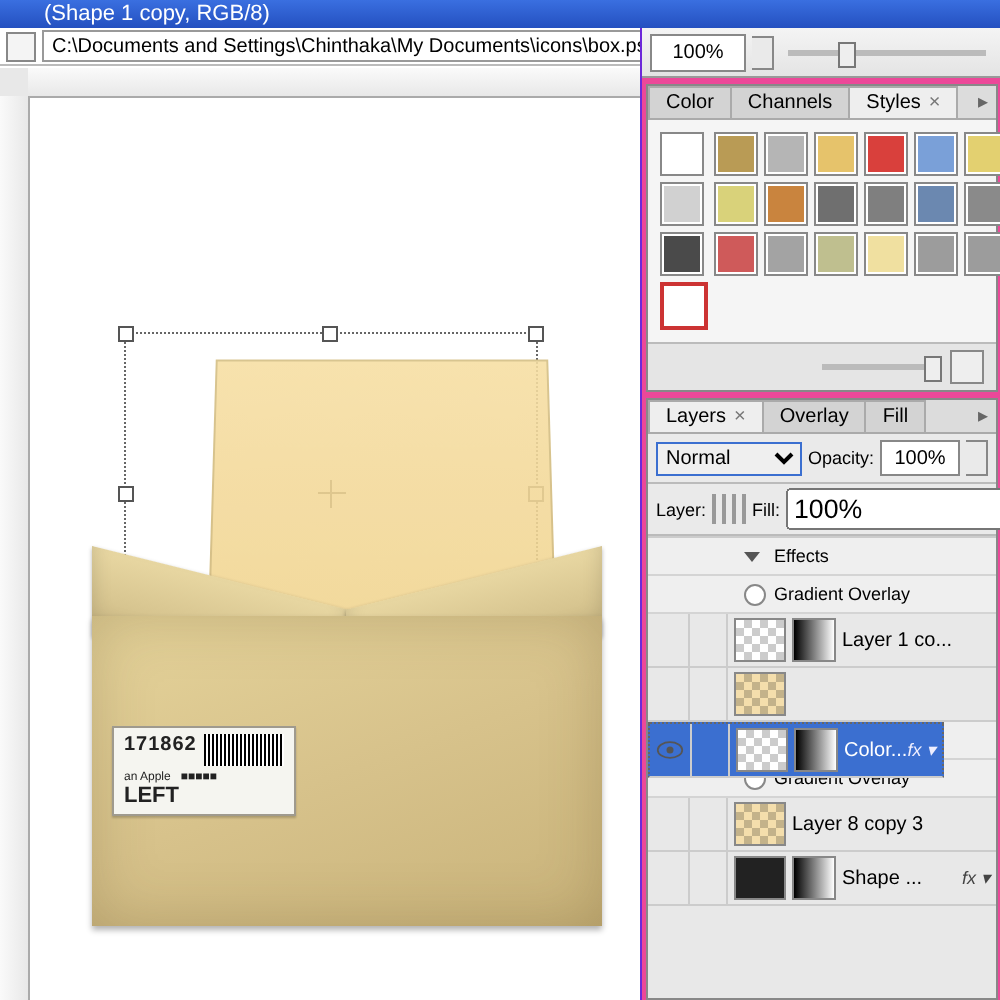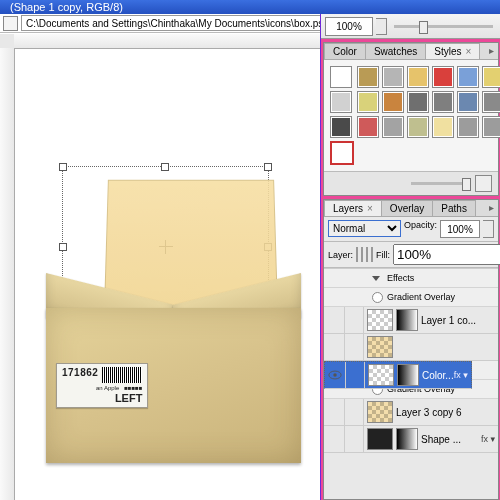--- a/index.html
+++ b/index.html
@@ -1,28 +1,28 @@
 <!DOCTYPE html>
 <html><head>
 <meta charset="utf-8">
 <style>
   html,body{margin:0;padding:0;font-family:Tahoma,Arial,sans-serif;font-size:10px;background:#fff;overflow:hidden}
   #root{position:relative;width:500px;height:500px;background:#fff}
-  .titlebar{height:14px;background:linear-gradient(#3a6fe0,#2450c0);color:#fff;padding-left:10px;line-height:14px;font-size:11px;letter-spacing:0}
+  .titlebar{height:14px;background:linear-gradient(#3a6fe0,#2450c0);color:#fff;padding-left:22px;line-height:14px;font-size:11px;letter-spacing:0}
   .pathbar{height:18px;display:flex;align-items:center;border-bottom:1px solid #bbb}
   .pathbar .sq{width:13px;height:13px;border:1px solid #888;margin:0 3px;background:#f4f4f4}
   .pathbar input{flex:1;height:14px;border:1px solid #999;padding:0 4px;font-size:10px;background:#fff;margin-right:2px}
   .canvas{position:absolute;left:0;top:34px;width:320px;height:466px;background:#fff}
   .ruler-h{position:absolute;left:14px;top:0;width:306px;height:14px;background:linear-gradient(#fafafa,#e8e8e8);border-bottom:1px solid #aaa}
   .ruler-v{position:absolute;left:0;top:14px;width:14px;height:452px;background:linear-gradient(90deg,#fafafa,#e8e8e8);border-right:1px solid #aaa}
   .rc{position:absolute;left:0;top:0;width:14px;height:14px;background:#e8e8e8;border-right:1px solid #aaa;border-bottom:1px solid #aaa}
   .stage{position:absolute;left:14px;top:14px;width:306px;height:452px}
   
   .box{position:absolute;left:32px;top:225px;width:255px;height:190px}
-  .front{position:absolute;left:0;top:35px;width:255px;height:155px;background:linear-gradient(160deg,#e5d39a 0%,#d7c28b 50%,#c9b37a 100%);box-shadow:inset 0 0 30px rgba(90,70,30,.25), 0 2px 3px rgba(0,0,0,.3);text-align:right;}
+  .front{position:absolute;left:0;top:35px;width:255px;height:155px;background:linear-gradient(160deg,#e5d39a 0%,#d7c28b 50%,#c9b37a 100%);box-shadow:inset 0 0 30px rgba(90,70,30,.25), 0 2px 3px rgba(0,0,0,.3);}
   .label{position:absolute;background:#f5f5f0;border:1px solid #9f9a8e;padding:3px 5px;font-size:8px;color:#222;box-shadow:0 1px 1px rgba(0,0,0,.2)}
   .label .num{font-weight:bold;font-size:10px;letter-spacing:.5px}
   .label .word{font-weight:bold;font-size:11px}
   .barcode{display:inline-block;width:40px;height:16px;background:repeating-linear-gradient(90deg,#000 0 1px,#fff 1px 2px);vertical-align:top;margin-left:4px}
   .lid{position:absolute}
   .lid-left,.lid-right{top:0;width:128px;height:45px;background:linear-gradient(#e8d7a2,#cbb883);box-shadow:inset 0 -8px 10px rgba(0,0,0,.15),0 1px 2px rgba(0,0,0,.3)}
   .lid-left{left:0;transform:skewY(14deg);transform-origin:left}
   .lid-right{right:0;transform:skewY(-14deg);transform-origin:right}
   .flap{position:absolute;left:60px;top:-95px;width:170px;height:130px;background:linear-gradient(#f6dea2,#f1d48f);transform:perspective(300px) rotateX(6deg);opacity:.88;box-shadow:0 0 0 1px rgba(160,140,80,.4) inset}
   .sel{position:absolute;border:1px dotted #666}
@@ -45,38 +45,38 @@
   .tab .x{margin-left:4px;color:#777}
   .closebox{margin-left:auto;padding:2px 4px;color:#666}
   
   .swgrid{display:grid;grid-template-columns:repeat(7,1fr);gap:3px;padding:6px;background:#f5f5f5}
   .sw{width:20px;height:20px;border:1px solid #888;box-shadow:inset 0 0 0 1px #fff}
   .slider-row{display:flex;align-items:center;justify-content:flex-end;padding:3px 6px;border-top:1px solid #bbb;background:#e5e5e5;gap:4px}
   .slider-row .trk{width:60px;height:3px;background:#bbb;position:relative}
   .slider-row .trk:after{content:"";position:absolute;right:0;top:-4px;width:7px;height:11px;background:#eee;border:1px solid #777}
   .slider-row .ico{width:15px;height:15px;border:1px solid #888;background:#eee}
   
-  .layerops{display:flex;align-items:flex-start;padding:3px 4px;gap:3px;background:#eaeaea;border-bottom:1px solid #bbb}
+  .layerops{display:flex;align-items:center;padding:3px 4px;gap:3px;background:#eaeaea;border-bottom:1px solid #bbb}
   .layerops select{font-size:10px;height:17px;border:1px solid #3b6fd0;flex:1}
   .layerops .lab{font-size:9px}
   .layerops input{width:34px;font-size:10px;border:1px solid #888;height:14px;text-align:center}
   .layerops .drop{width:10px;height:16px;border:1px solid #888;background:#eaeaea;border-left:0}
   .lockrow{display:flex;align-items:center;padding:2px 4px;gap:3px;background:#eaeaea;border-bottom:1px solid #bbb;font-size:9px}
   .lockrow .ic{width:13px;height:13px;border:1px solid #999;background:#f0f0f0}
   .layerlist{flex:1;overflow:hidden;background:#e8e8e8;border-top:1px solid #ccc}
   .lrow{display:flex;align-items:center;height:26px;border-bottom:1px solid #ccc;font-size:10px;background:#e8e8e8}
   .lrow.sel{background:#3b6fd0;color:#fff}
   .lrow .eye{width:20px;height:26px;border-right:1px solid #ccc;display:flex;align-items:center;justify-content:center}
   .lrow .eye svg{width:14px;height:10px}
   .lrow .sp{width:18px;border-right:1px solid #ccc;height:26px}
   .lrow .thumb{width:24px;height:20px;border:1px solid #888;margin:0 3px;background:#fff}
   .lrow .thumb.checker{background:repeating-conic-gradient(#ccc 0 25%,#fff 0 50%) 0 0/8px 8px}
   .lrow .mask{width:20px;height:20px;border:1px solid #888;margin-right:3px;background:linear-gradient(90deg,#000,#fff)}
   .lrow .name{flex:1;overflow:hidden;text-overflow:ellipsis;white-space:nowrap}
-  .lrow .fx{font-size:9px;color:#444;margin-right:3px}
+  .lrow .fx{font-size:9px;font-style:italic;color:#444;margin-right:3px}
   .lrow.sel .fx{color:#eef}
   .subrow{display:flex;align-items:center;height:18px;font-size:9px;padding-left:48px;border-bottom:1px solid #d4d4d4;background:#efefef;gap:4px}
   .subrow .dot{width:9px;height:9px;border:1px solid #888;border-radius:50%;background:#fff}
   .tri{width:0;height:0;border-left:4px solid transparent;border-right:4px solid transparent;display:inline-block;margin-right:3px}
   .tri.down{border-top:5px solid #555}
 </style>
 </head>
 <body>
 
 <div id="root">
@@ -122,21 +122,21 @@
   <div class="panels">
     <div class="statusbar">
       <input value="100%" style="">
         <div class="drop"></div>
       <div class="sld"></div>
     </div>
 
     <div class="panel">
       <div class="tabs">
         <div class="tab">Color</div>
-        <div class="tab">Swatches</div>
+        <div class="tab">Channels</div>
         <div class="tab active"><span>Styles</span><span class="x">×</span></div>
         <div class="closebox">▸</div>
       </div>
       <div class="swgrid" id="swgrid">
           <div class="sw" style="background: rgb(255, 255, 255);"></div>
           <div class="sw" style="background: rgb(185, 155, 85);"></div>
           <div class="sw" style="background: rgb(181, 181, 181);"></div>
           <div class="sw" style="background: rgb(230, 195, 107);"></div>
           <div class="sw" style="background: rgb(217, 64, 60);"></div>
           <div class="sw" style="background: rgb(122, 160, 216);"></div>
@@ -160,21 +160,21 @@
       <div class="slider-row">
         <div class="trk"></div>
         <div class="ico"></div>
       </div>
     </div>
 
     <div class="panel" style="flex:1">
       <div class="tabs">
         <div class="tab active"><span>Layers</span><span class="x">×</span></div>
         <div class="tab">Overlay</div>
-        <div class="tab">Paths</div>
+        <div class="tab">Fill</div>
         <div class="closebox">▸</div>
       </div>
       <div class="layerops">
         <select><option>Normal</option></select>
         <span class="lab">Opacity:</span>
         <input value="100%" style="">
           <div class="drop"></div>
       </div>
       <div class="lockrow">
         <span>Layer:</span>
@@ -225,21 +225,21 @@
             <span>Effects</span>
           </div>
           <div class="subrow">
             <span class="dot"></span>
             <span>Gradient Overlay</span>
           </div>
           <div class="lrow">
             <div class="eye"></div>
             <div class="sp"></div>
             <div class="thumb checker" style="background-color:#f4deac;background-blend-mode:multiply"></div>
-            <div class="name">Layer 3 copy 6</div>
+            <div class="name">Layer 8 copy 3</div>
           </div>
           <div class="lrow">
             <div class="eye"></div>
             <div class="sp"></div>
             <div class="thumb " style="background-color:#222;background-blend-mode:multiplybackground:#222"></div>
             <div class="mask"></div>
             <div class="name">Shape ...</div>
             <span class="fx">fx ▾</span>
           </div>
         </div>

